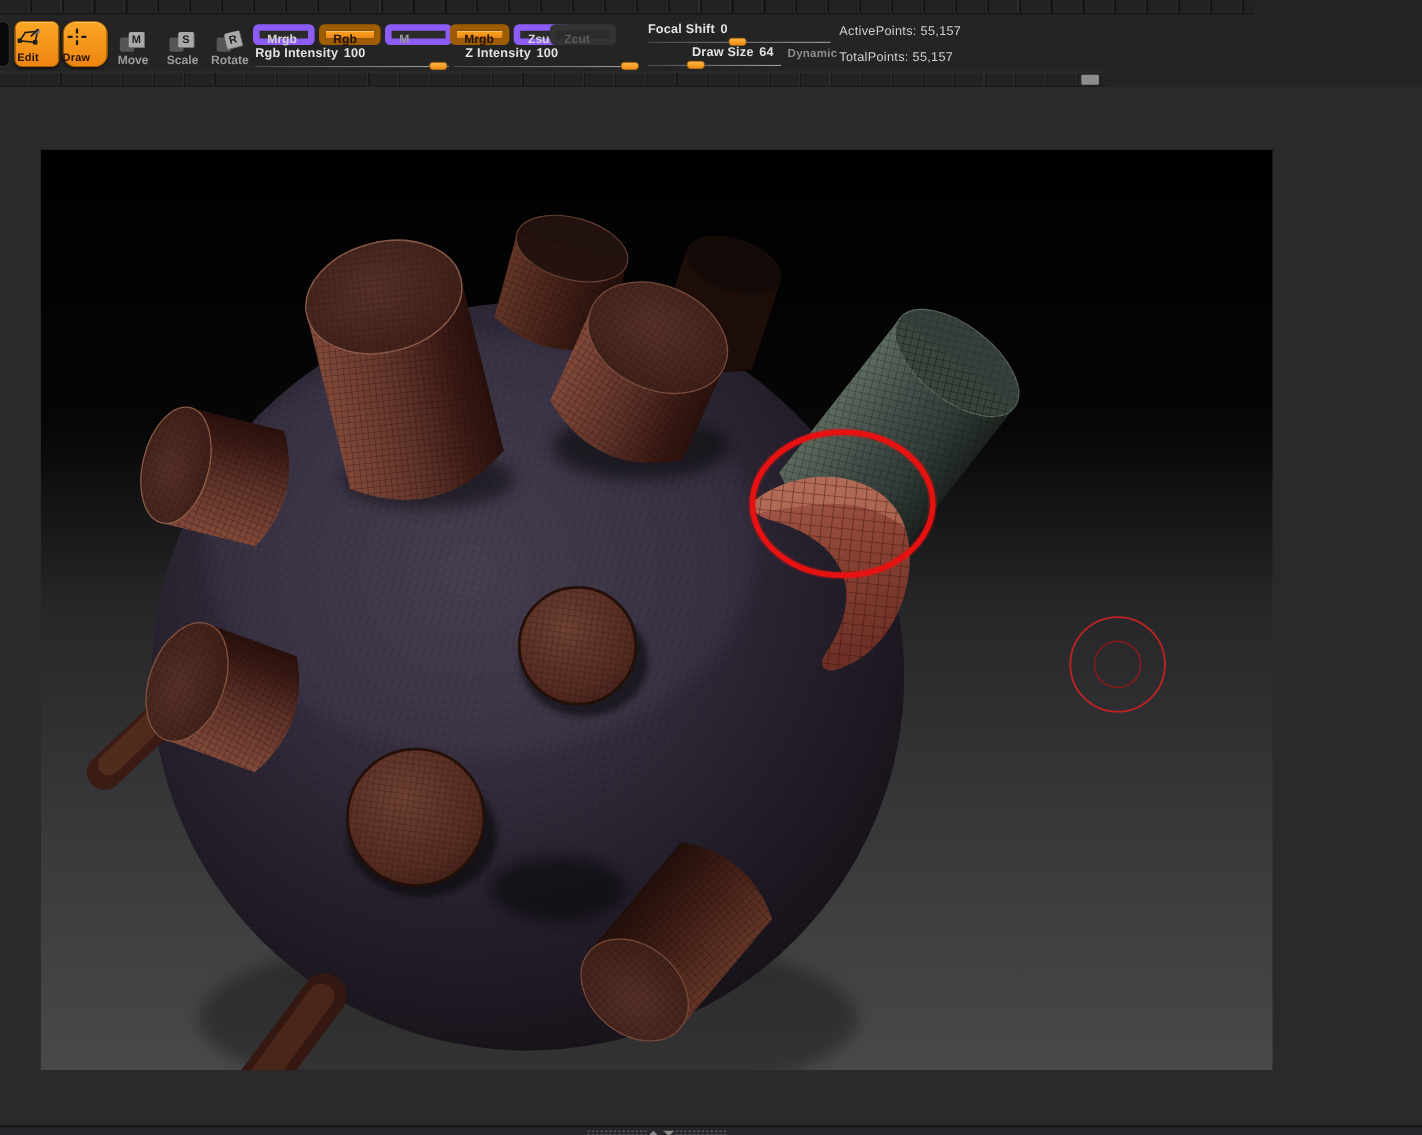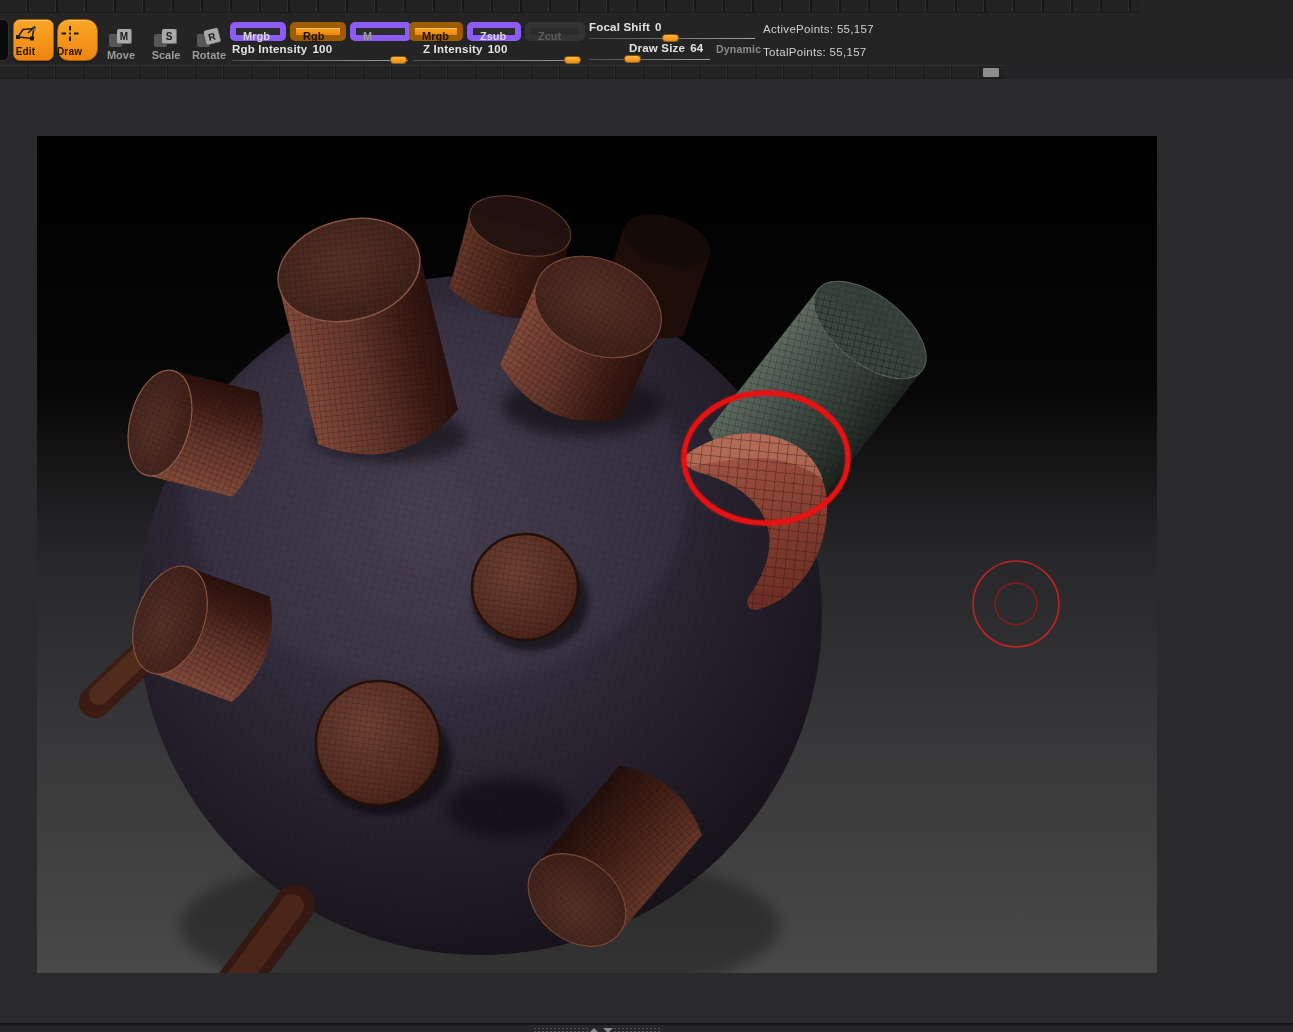--- a/index.html
+++ b/index.html
@@ -143,21 +143,21 @@
     <div class="tb-label" style="left:232px;top:43px;">
       <span>Rgb Intensity</span><span class="val">100</span>
     </div>
     <div class="slider-line" style="left:232px;top:60px;width:176px;"></div>
     <div class="slider-handle" style="left:390px;top:56px;"></div>
 
     <div class="mini-btn orange" style="left:409px;width:54px;">
       <span>Mrgb</span></div>
     <div class="mini-btn" style="left:467px;width:54px;">
       <span>Zsub</span></div>
-    <div class="mini-btn disabled" style="left:525px;width:60px;">
+    <div class="mini-btn disabled" style="left:500px;width:60px;">
       <span>Zcut</span></div>
 
     <div class="tb-label" style="left:423px;top:43px;">
       <span>Z Intensity</span><span class="val">100</span>
     </div>
     <div class="slider-line" style="left:413px;top:60px;width:167px;"></div>
     <div class="slider-handle" style="left:564px;top:56px;"></div>
 
     <div class="tb-label" style="left:589px;top:21px;">
       <span>Focal Shift</span><span class="val">0</span>

